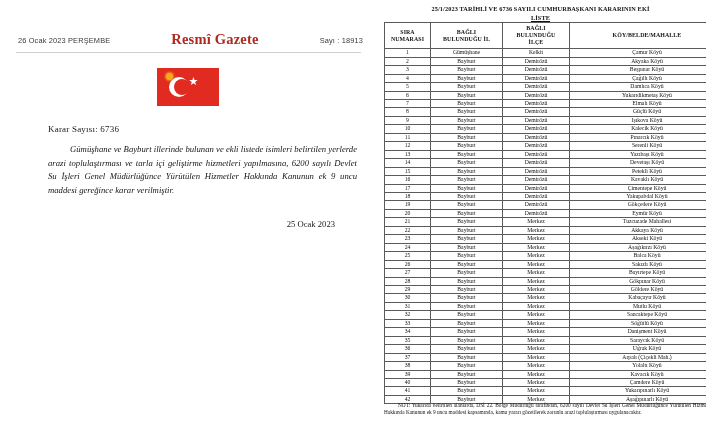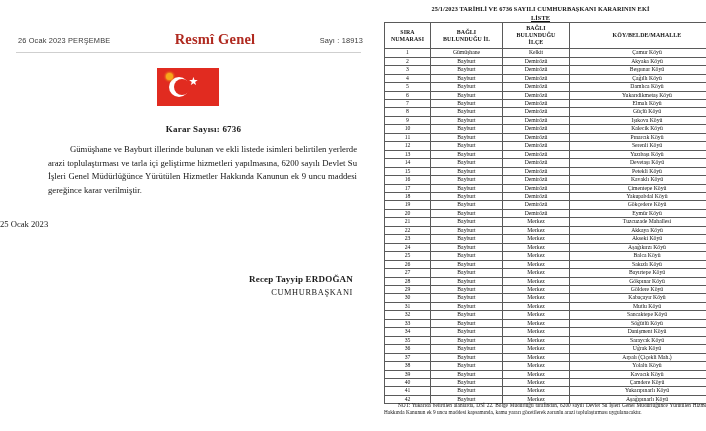--- a/index.html
+++ b/index.html
@@ -123,37 +123,37 @@
     left: 9px;
     top: 5px;
     width: 7px;
     height: 7px;
     border-radius: 50%;
     background: #f7a81b;
     box-shadow: 0 0 2px 1px rgba(247,168,27,0.75);
   }
 
   .decision-no {
-    margin: 18px 0 0 32px;
+    margin: 18px 0 0 48px;
     font-size: 9px;
-    font-weight: bold;
+    font-weight: normal;
     letter-spacing: 0.2px;
-    text-align: center;
   }
   .body-text {
     margin: 9px 18px 0 48px;
     font-size: 8.7px;
     line-height: 13.6px;
     text-align: justify;
     text-indent: 22px;
     color: #151515;
+    font-style: italic;
   }
   .sign-date {
     margin-top: 22px;
-    text-align: left;
+    text-align: right;
     font-size: 8.6px;
     padding-right: 40px;
   }
   .signature {
     margin-top: 44px;
     text-align: right;
     padding-right: 22px;
     line-height: 13px;
   }
   .sign-name {
@@ -240,45 +240,41 @@
 </style>
 </head>
 <body>
 
 <div id="page">
 
   <div class="left-page">
 
     <div class="masthead">
       <div class="masthead-date">26 Ocak 2023 PERŞEMBE</div>
-      <div class="masthead-title">Resmî Genel</div>
+      <div class="masthead-title">Resmî Gazete</div>
       <div class="masthead-issue">Sayı : 18913</div>
     </div>
     <div class="masthead-rule"></div>
 
 
     <div class="flag-wrap">
       <div class="flag">
         <div class="crescent-outer"></div>
         <div class="crescent-inner"></div>
         <div class="star"></div>
         <div class="sun-dot"></div>
       </div>
     </div>
 
     <div class="decision-no">Karar Sayısı: 6736</div>
 
     <div class="body-text">Gümüşhane ve Bayburt illerinde bulunan ve ekli listede isimleri belirtilen yerlerde arazi toplulaştırması ve tarla içi geliştirme hizmetleri yapılmasına, 6200 sayılı Devlet Su İşleri Genel Müdürlüğünce Yürütülen Hizmetler Hakkında Kanunun ek 9 uncu maddesi gereğince karar verilmiştir.</div>
 
     <div class="sign-date">25 Ocak 2023</div>
 
-    <div class="signature">
-      <div class="sign-name">Recep Tayyip ERDOĞAN</div>
-      <div class="sign-role">CUMHURBAŞKANI</div>
-    </div>
   </div>
 
   <div class="right-page">
 
     <div class="annex-head">
       <span>25/1/2023 TARİHLİ VE 6736 SAYILI CUMHURBAŞKANI KARARININ EKİ</span>
       <span class="liste">LİSTE</span>
     </div>
 
     <div class="table-scroll">

